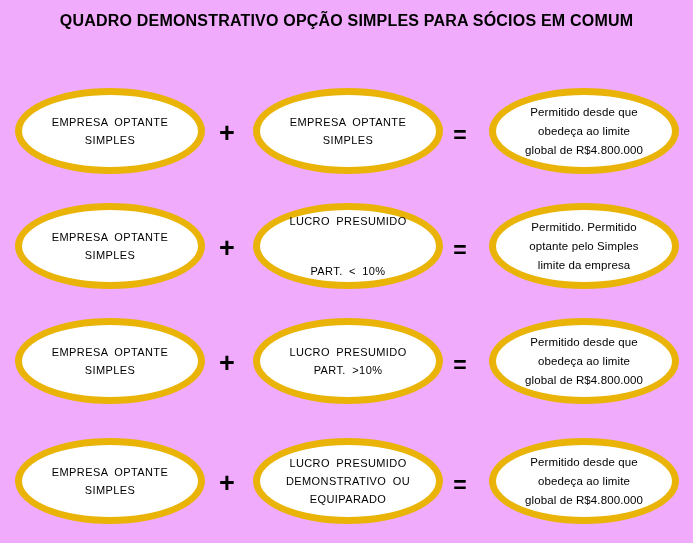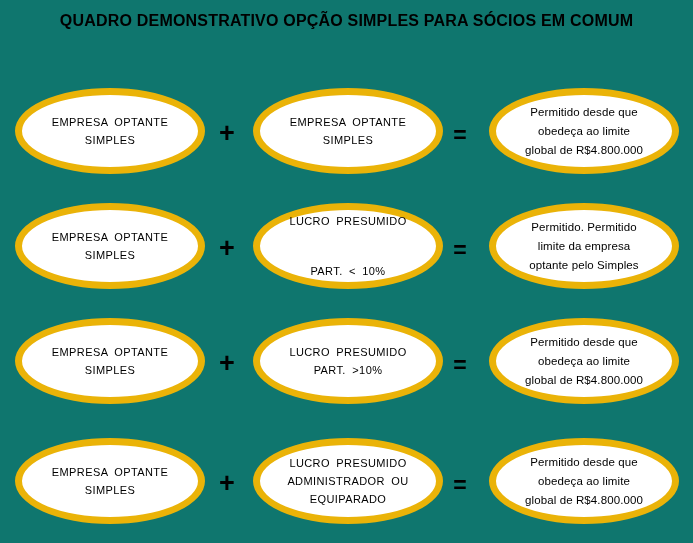--- a/index.html
+++ b/index.html
@@ -4,21 +4,21 @@
 <style>
   html, body {
     margin: 0;
     padding: 0;
     background: #ffffff;
   }
   .canvas {
     position: relative;
     width: 693px;
     height: 543px;
-    background: #0f766e;
+    background: #f0abfc;
     font-family: "Liberation Sans", "DejaVu Sans", sans-serif;
     color: #000000;
     overflow: hidden;
   }
   .title {
     position: absolute;
     top: 12px;
     left: 0;
     right: 0;
     text-align: center;
@@ -115,22 +115,22 @@
       <span class="ln">SIMPLES</span>
     </div>
     <div class="op plus">+</div>
     <div class="ellipse pos-middle caps">
       <span class="ln">LUCRO PRESUMIDO</span>
       <span class="ln gap">PART. &lt; 10%</span>
     </div>
     <div class="op eq">=</div>
     <div class="ellipse pos-right sentence">
       <span class="ln">Permitido. Permitido</span>
+      <span class="ln">optante pelo Simples</span>
       <span class="ln">limite da empresa</span>
-      <span class="ln">optante pelo Simples</span>
     </div>
   </div>
 
   <div class="row r3">
     <div class="ellipse pos-left caps">
       <span class="ln">EMPRESA OPTANTE</span>
       <span class="ln">SIMPLES</span>
     </div>
     <div class="op plus">+</div>
     <div class="ellipse pos-middle caps">
@@ -146,21 +146,21 @@
   </div>
 
   <div class="row r4">
     <div class="ellipse pos-left caps">
       <span class="ln">EMPRESA OPTANTE</span>
       <span class="ln">SIMPLES</span>
     </div>
     <div class="op plus">+</div>
     <div class="ellipse pos-middle caps">
       <span class="ln">LUCRO PRESUMIDO</span>
-      <span class="ln">ADMINISTRADOR OU</span>
+      <span class="ln">DEMONSTRATIVO OU</span>
       <span class="ln">EQUIPARADO</span>
     </div>
     <div class="op eq">=</div>
     <div class="ellipse pos-right sentence">
       <span class="ln">Permitido desde que</span>
       <span class="ln">obedeça ao limite</span>
       <span class="ln">global de R$4.800.000</span>
     </div>
   </div>
 

